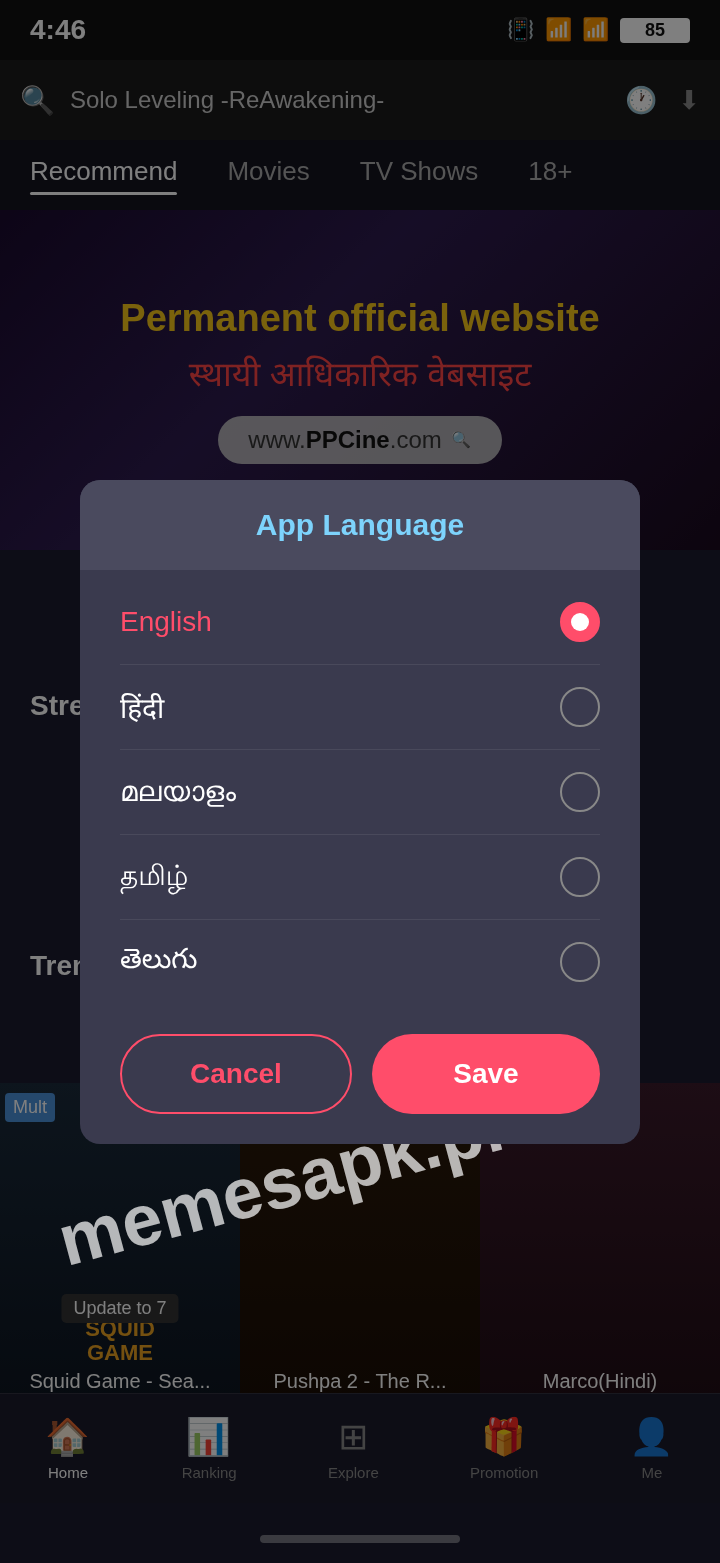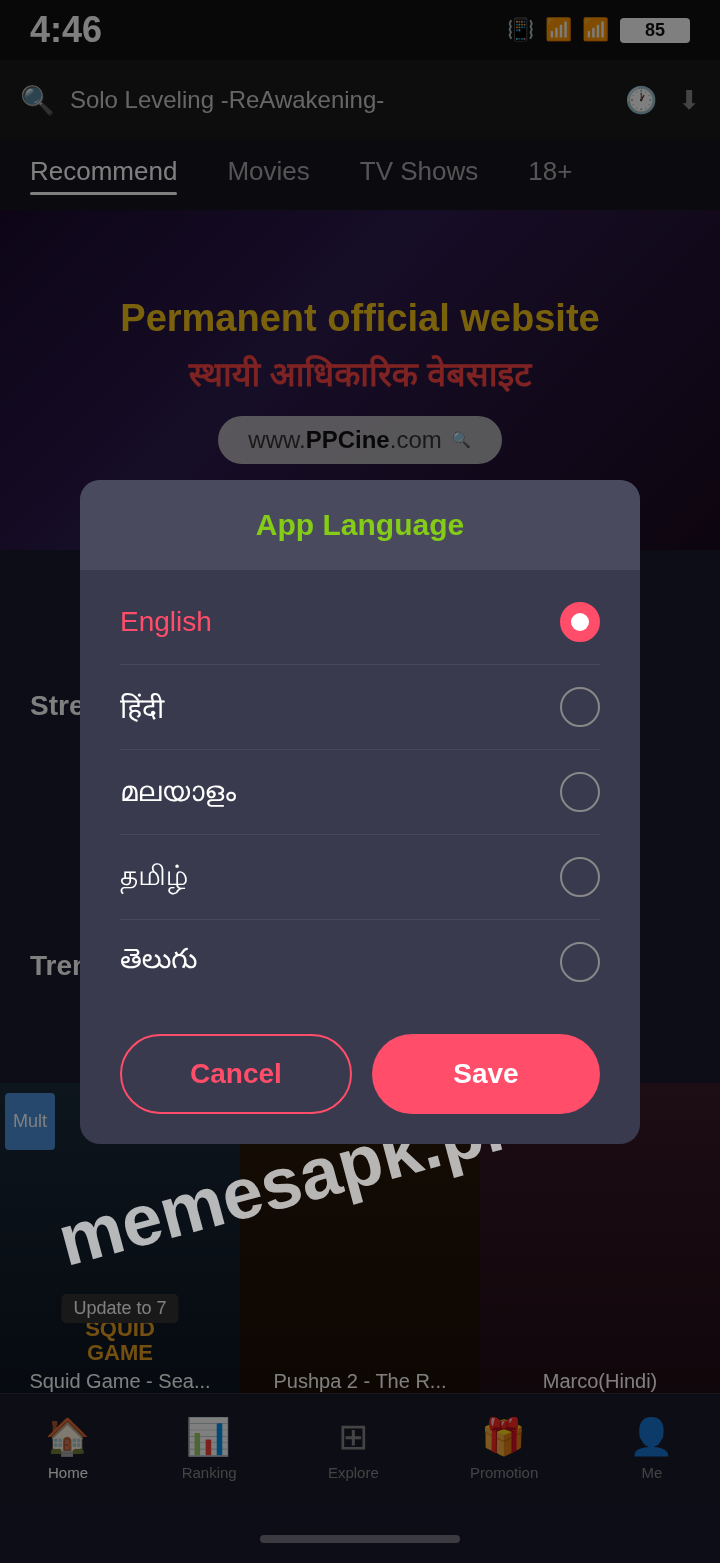--- a/index.html
+++ b/index.html
@@ -20,21 +20,21 @@
       height: 60px;
       background: #111;
       display: flex;
       align-items: center;
       justify-content: space-between;
       padding: 0 30px;
       z-index: 10;
     }
     .status-time {
       color: white;
-      font-size: 36px;
+      font-size: 28px;
       font-weight: 600;
     }
     .status-icons {
       display: flex;
       align-items: center;
       gap: 10px;
       color: white;
       font-size: 22px;
     }
     .battery {
@@ -120,21 +120,21 @@
     .banner-text-en {
       color: #f5c518;
       font-size: 38px;
       font-weight: 900;
       text-align: center;
       margin-bottom: 10px;
     }
     .banner-text-hi {
       color: #ff4444;
       font-size: 34px;
-      font-weight: 700;
+      font-weight: 400;
       text-align: center;
       margin-bottom: 20px;
     }
     .website-bar {
       background: rgba(200,200,200,0.85);
       border-radius: 30px;
       padding: 10px 30px;
       display: flex;
       align-items: center;
       gap: 10px;
@@ -167,21 +167,21 @@
       z-index: 30;
       padding: 0 0 30px 0;
       overflow: hidden;
     }
     .dialog-header {
       background: #4a4a5e;
       padding: 28px 30px;
       text-align: center;
     }
     .dialog-title {
-      color: #84cc16;
+      color: #7dd3fc;
       font-size: 30px;
       font-weight: 600;
     }
     .dialog-body {
       padding: 10px 40px;
     }
     .language-item {
       display: flex;
       align-items: center;
       justify-content: space-between;
@@ -340,21 +340,21 @@
       line-height: 1.1;
       text-align: center;
     }
     .multi-badge {
       position: absolute;
       top: 10px;
       left: 5px;
       background: #4a90d9;
       color: white;
       font-size: 18px;
-      padding: 18px 8px;
+      padding: 4px 8px;
       border-radius: 4px;
     }
 
     
     .progress-bars {
       position: absolute;
       bottom: 155px;
       left: 0; right: 0;
       height: 5px;
       display: flex;

